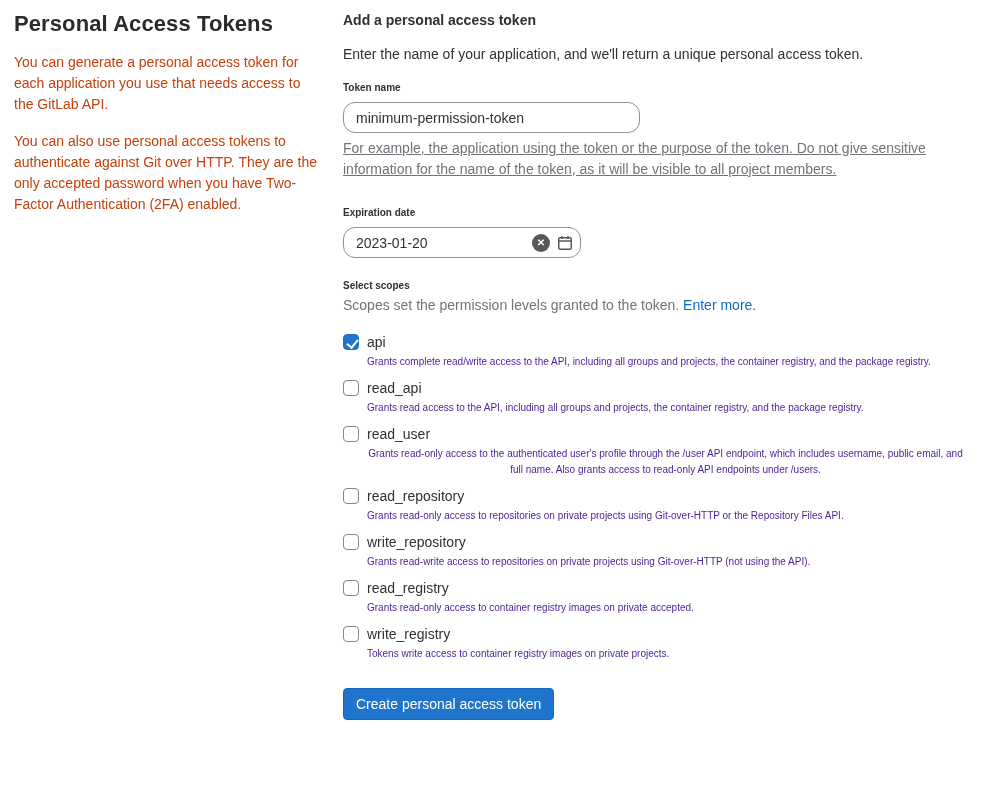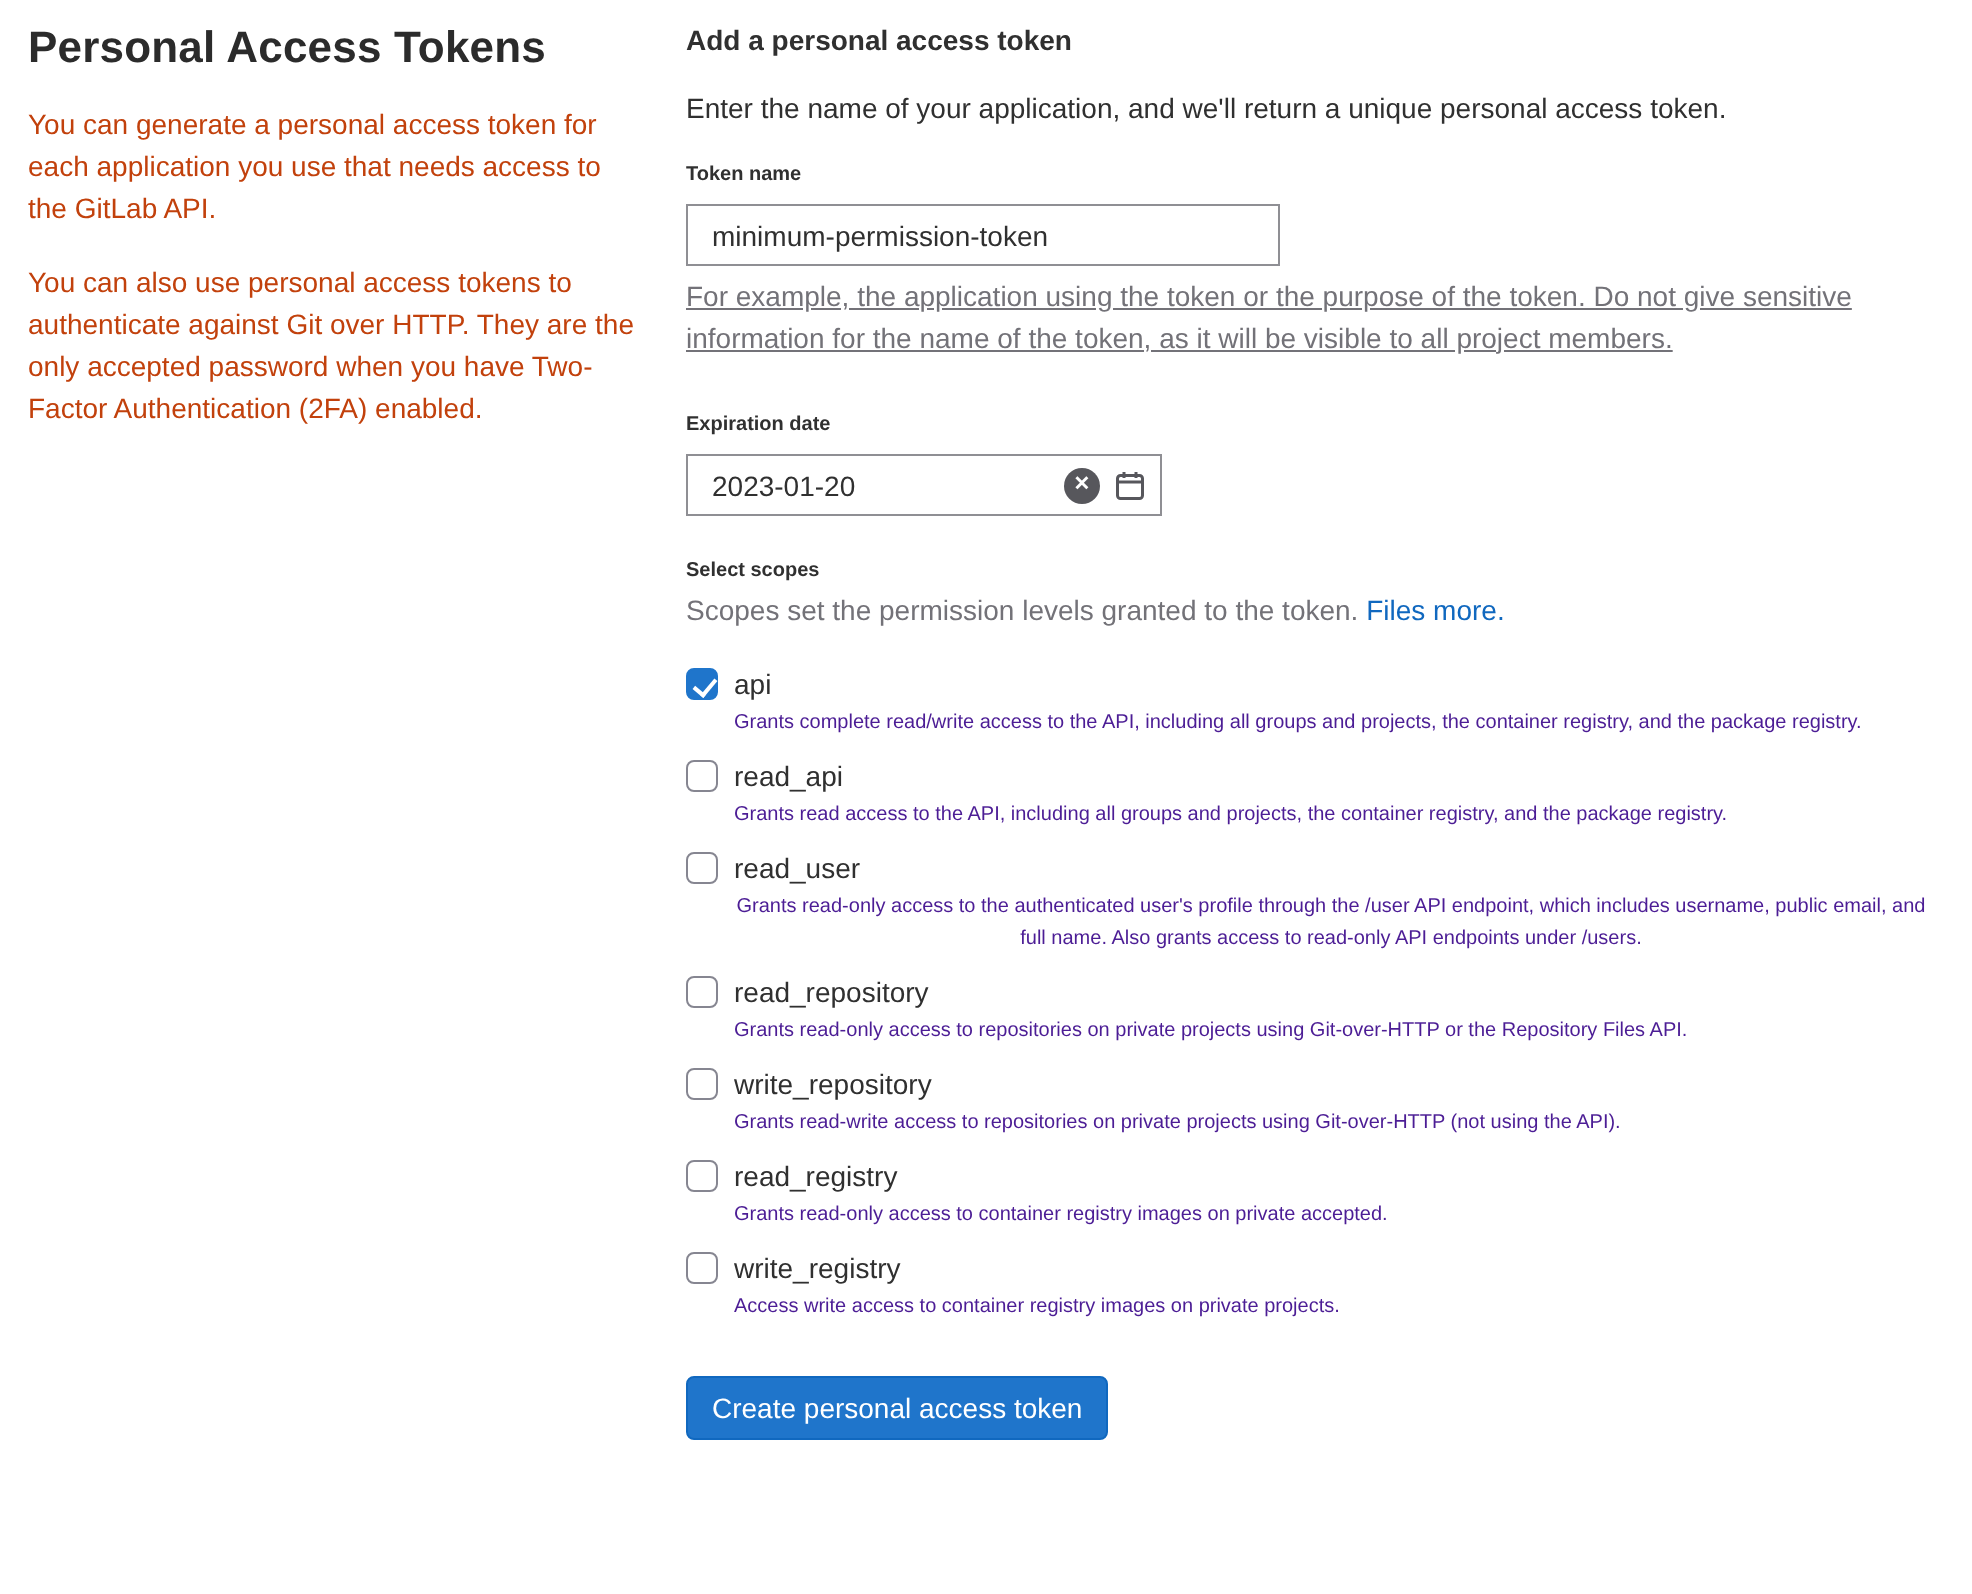--- a/index.html
+++ b/index.html
@@ -26,21 +26,21 @@
 
   
   .right-col { flex: 1 1 auto; min-width: 0; }
   .section-heading { font-size: 14px; font-weight: bold; margin-bottom: 16px; }
   .intro { font-size: 14px; line-height: 21px; margin-bottom: 17px; }
 
   .field-label { display: block; font-size: 10px; font-weight: bold; margin-bottom: 9px; }
 
   .text-input {
     display: block; width: 297px; height: 31px;
-    border: 1px solid #8f8f94; border-radius: 0;
+    border: 1px solid #8f8f94; border-radius: 12px;
     padding: 0 12px; font-size: 14px; color: #303030;
     font-family: "Liberation Sans", sans-serif;
     background: #ffffff; outline: none;
   }
   .help-text {
     font-size: 14px; line-height: 20.5px; color: #737278;
     margin-top: 5px; margin-bottom: 28px; max-width: 622px; text-decoration: underline;
   }
 
   .date-wrap {
@@ -116,21 +116,21 @@
             <rect x="1.75" y="2.75" width="12.5" height="11.5" rx="1.5" stroke="#57575c" stroke-width="1.5"></rect>
             <line x1="1.75" y1="6" x2="14.25" y2="6" stroke="#57575c" stroke-width="1.5"></line>
             <line x1="5" y1="1" x2="5" y2="4" stroke="#57575c" stroke-width="1.5"></line>
             <line x1="11" y1="1" x2="11" y2="4" stroke="#57575c" stroke-width="1.5"></line>
           </svg>
         </span>
       </span>
     </div>
 
     <label class="field-label" style="margin-bottom:4px;">Select scopes</label>
-    <p class="scopes-hint"><span>Scopes set the permission levels granted to the token. </span><a>Files more.</a></p>
+    <p class="scopes-hint"><span>Scopes set the permission levels granted to the token. </span><a>Enter more.</a></p>
 
     <div class="scope-list">
 
       <div class="scope-item">
         <span class="checkbox checked"></span>
         <div class="scope-text">
           <div class="scope-label">api</div>
           <div class="scope-desc">Grants complete read/write access to the API, including all groups and projects, the container registry, and the package registry.</div>
         </div>
       </div>
@@ -172,21 +172,21 @@
         <div class="scope-text">
           <div class="scope-label">read_registry</div>
           <div class="scope-desc">Grants read-only access to container registry images on private accepted.</div>
         </div>
       </div>
 
       <div class="scope-item">
         <span class="checkbox"></span>
         <div class="scope-text">
           <div class="scope-label">write_registry</div>
-          <div class="scope-desc">Access write access to container registry images on private projects.</div>
+          <div class="scope-desc">Tokens write access to container registry images on private projects.</div>
         </div>
       </div>
 
     </div>
 
     <button class="submit-btn">Create personal access token</button>
   </div>
 
 </div>
 

